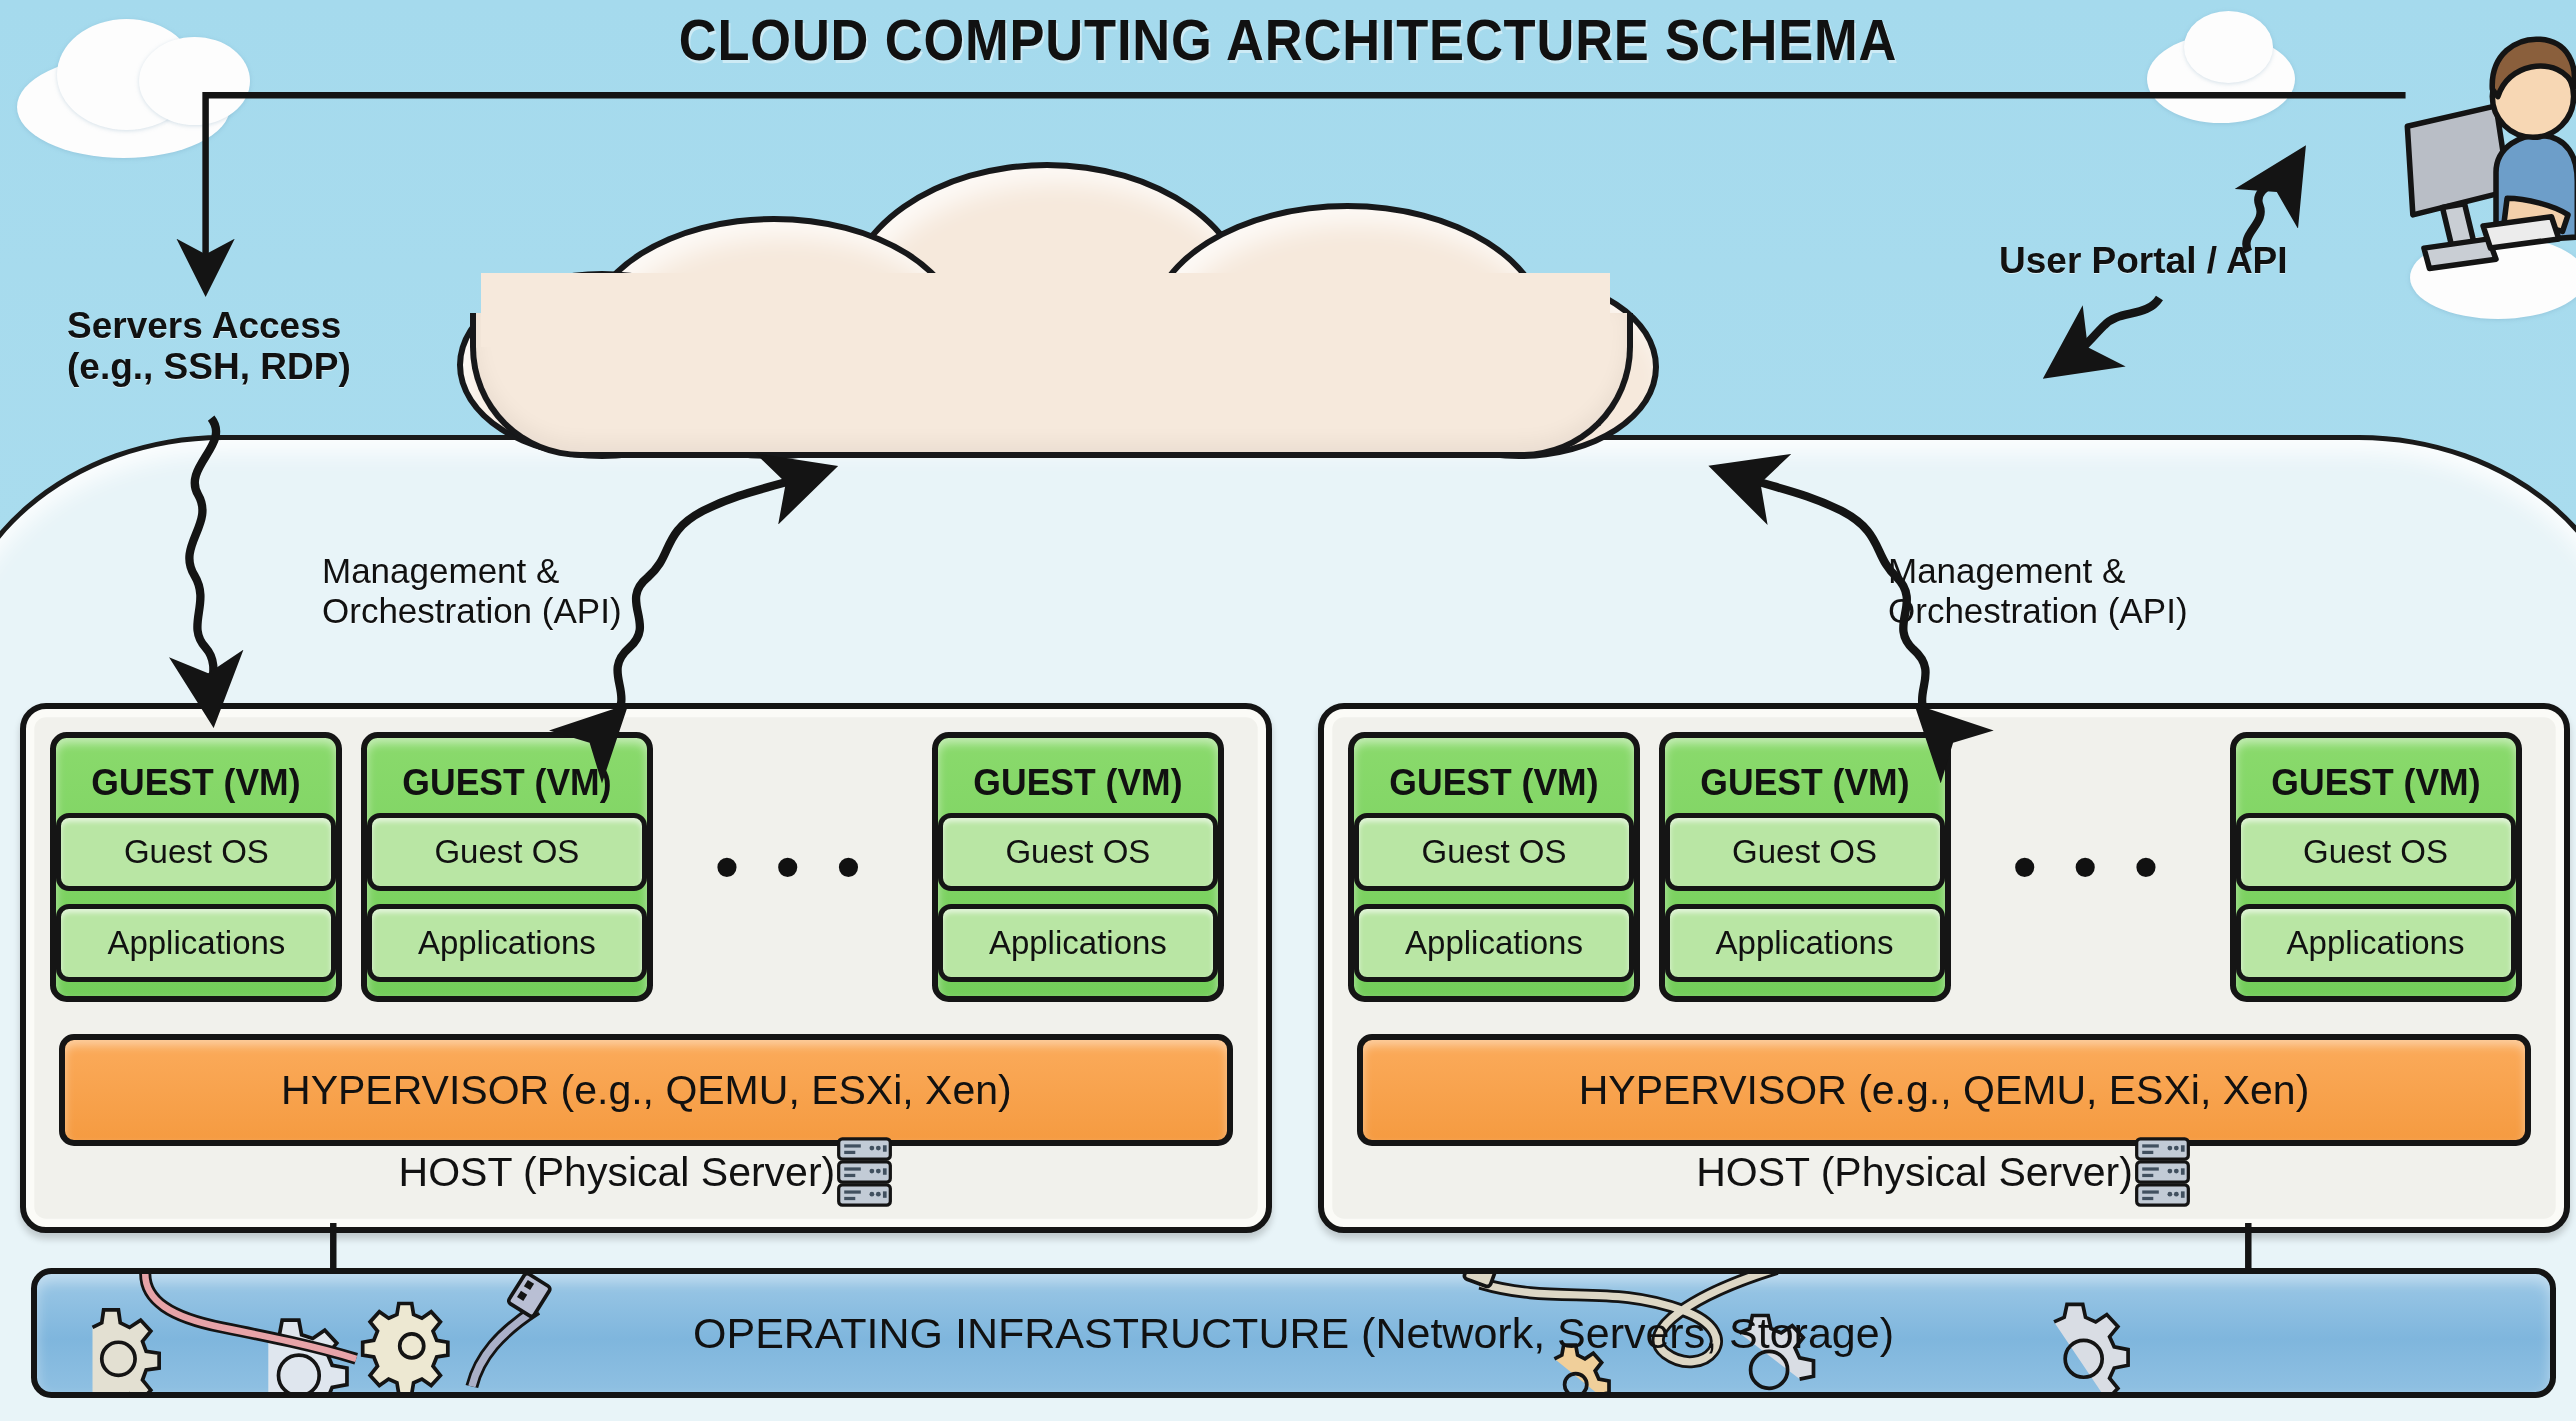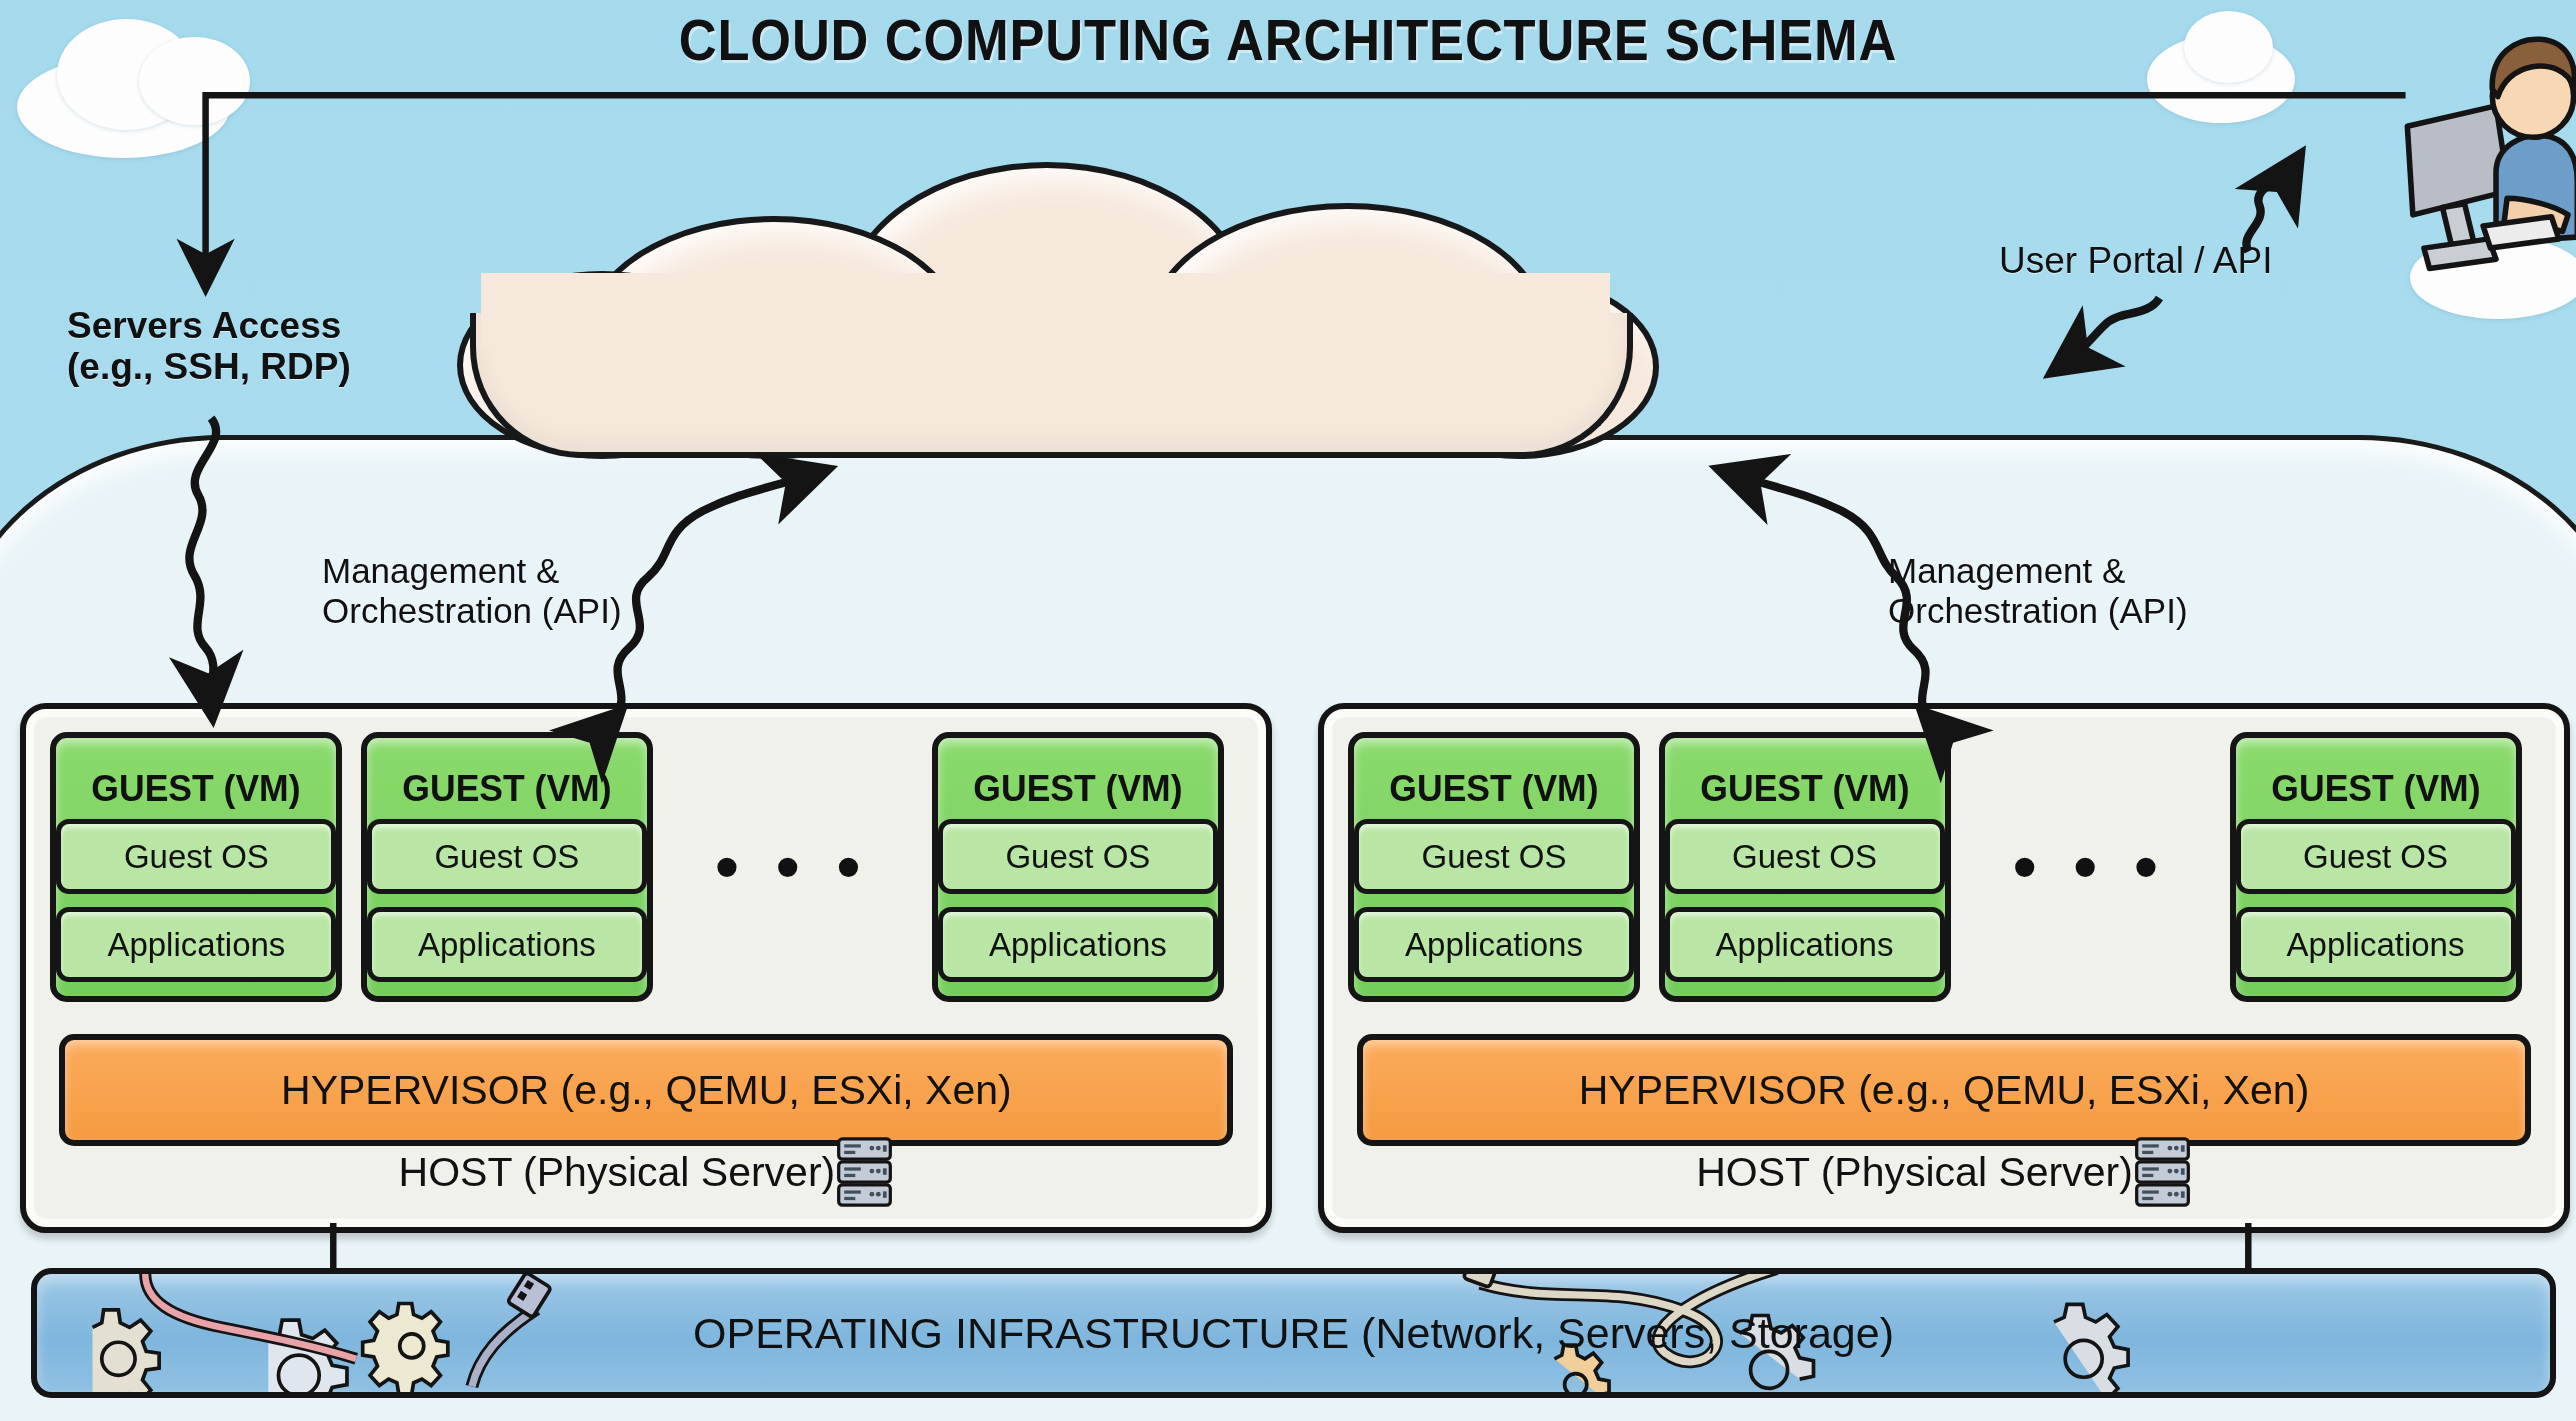--- a/index.html
+++ b/index.html
@@ -53,21 +53,21 @@
     box-shadow:inset 0 0 0 8.3px #fbfbf7, 0 5.6px 7.4px rgba(0,0,0,.18);
     z-index:30;
   }
   #host-left{left:20.4px;}
   #host-right{left:1318px;}
   .vm-row{position:absolute;left:24px;right:24px;top:18.5px;height:278px;display:flex;align-items:center;}
   .vm{
     width:319px;height:270px;background:linear-gradient(180deg,#8ada6c 0%,#73cd5a 100%);
     border:6.5px solid #151515;border-radius:16.7px;margin-right:18.5px;
     box-shadow:inset 0 5.6px 9.3px rgba(255,255,255,.5);
-    display:flex;flex-direction:column;align-items:center;padding-top:25px;box-sizing:border-box;
+    display:flex;flex-direction:column;align-items:center;padding-top:19px;box-sizing:border-box;
   }
   .vm-title{font-size:37px;font-weight:bold;color:#111;margin:5.6px 0 9.3px;transform:scaleX(.96);}
   .vm-sub{
     width:270px;height:72px;background:#b9e6a4;border:5.6px solid #151515;border-radius:13px;
     display:flex;align-items:center;justify-content:center;font-size:33px;color:#111;margin-bottom:13px;
     box-shadow:inset 0 3.7px 5.6px rgba(255,255,255,.6);
   }
   .vm-gap{width:319px;height:270px;margin-right:18.5px;display:flex;align-items:center;justify-content:center;}
   .ellipsis{font-size:67px;letter-spacing:9.3px;color:#111;line-height:.4;font-weight:bold;}
   .hypervisor{
@@ -88,21 +88,21 @@
     position:absolute;left:31px;top:1268px;width:2513px;height:118px;
     background:linear-gradient(180deg,#9cc8e6 0%,#7fb6dd 55%,#8fc0e2 100%);
     border:6.5px solid #141414;border-radius:20.4px;z-index:35;
     display:flex;align-items:center;justify-content:center;
     box-shadow:inset 0 7.4px 13px rgba(255,255,255,.4);
   }
   #infra .txt{font-size:43px;color:#111;position:relative;z-index:3;}
   
   .flabel{position:absolute;color:#111;z-index:45;text-shadow:0 0.9px 0 rgba(255,255,255,.55);}
   #lbl-direct{left:67px;top:305px;font-size:37px;font-weight:bold;line-height:1.12;}
-  #lbl-portal{left:1999px;top:241px;font-size:37px;line-height:1.1;}
+  #lbl-portal{left:1999px;top:241px;font-size:37px;line-height:1.1;font-weight:bold;}
   #lbl-mo-left{left:322px;top:551px;font-size:35px;line-height:1.15;text-align:left;}
   #lbl-mo-right{left:1888px;top:551px;font-size:35px;line-height:1.15;text-align:left;}
   svg.overlay{position:absolute;left:0;top:0;width:2576px;height:1421px;pointer-events:none;z-index:46;}
 </style>
 </head>
 <body>
 
 <div id="sky"></div>
 
 <div class="deco-cloud" style="left:16.7px;top:56px;width:213px;height:102px;"></div>

